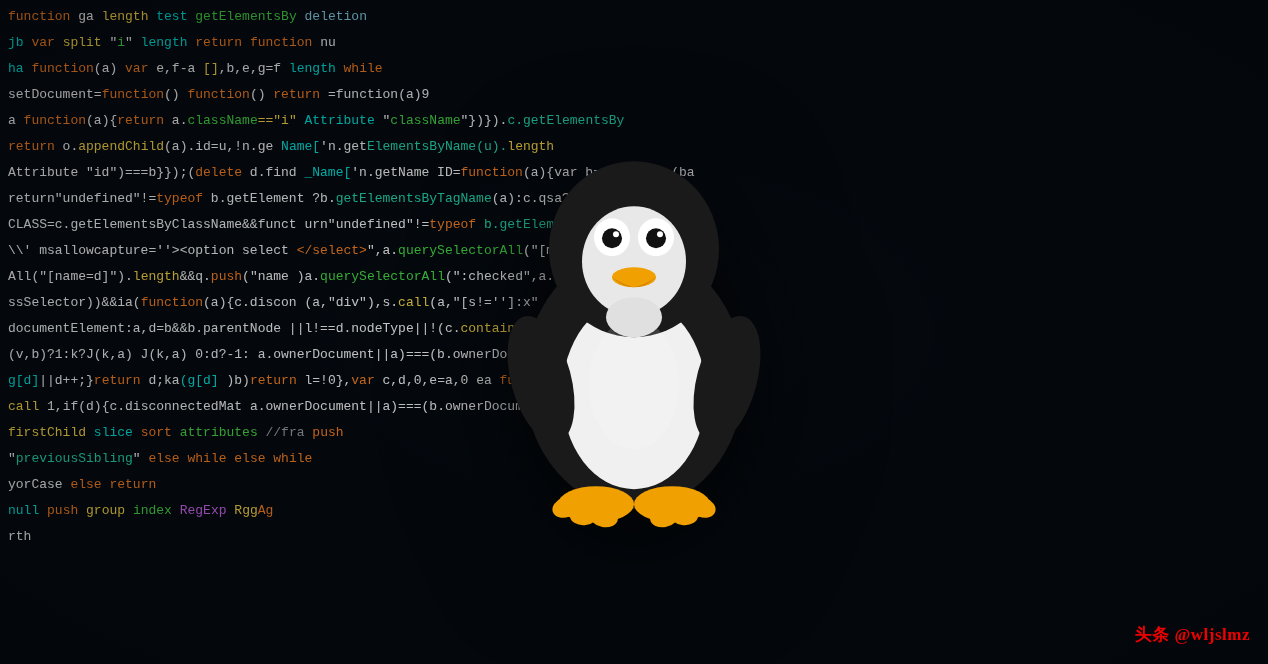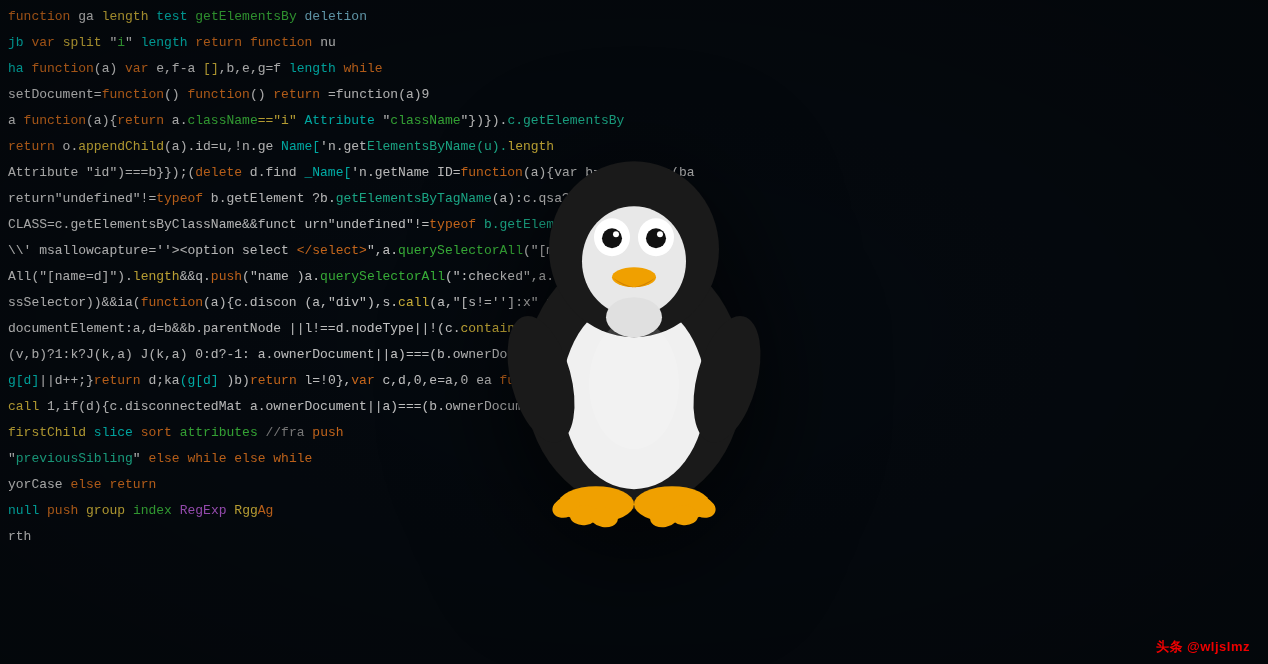--- a/index.html
+++ b/index.html
@@ -56,25 +56,25 @@
       transform: translate(-50%, -48%);
       width: 300px;
       height: 360px;
       z-index: 10;
       filter: drop-shadow(0 20px 60px rgba(0,0,0,0.8));
     }
 
     
     .watermark {
       position: absolute;
-      bottom: 8px;
+      bottom: 18px;
       right: 18px;
       color: #ccc;
-      font-size: 13px;
-      font-family: Liberation Sans, sans-serif;
+      font-size: 17px;
+      font-family: Liberation Serif, serif;
       font-weight: 500;
       z-index: 20;
       letter-spacing: 0.5px;
     }
     .watermark span {
       color: #e00;
       font-weight: bold;
     }
 
     

